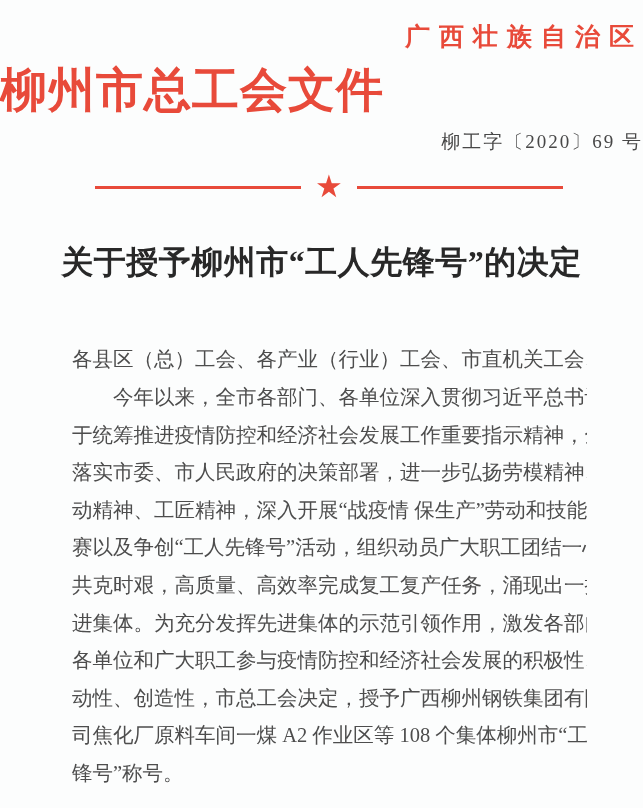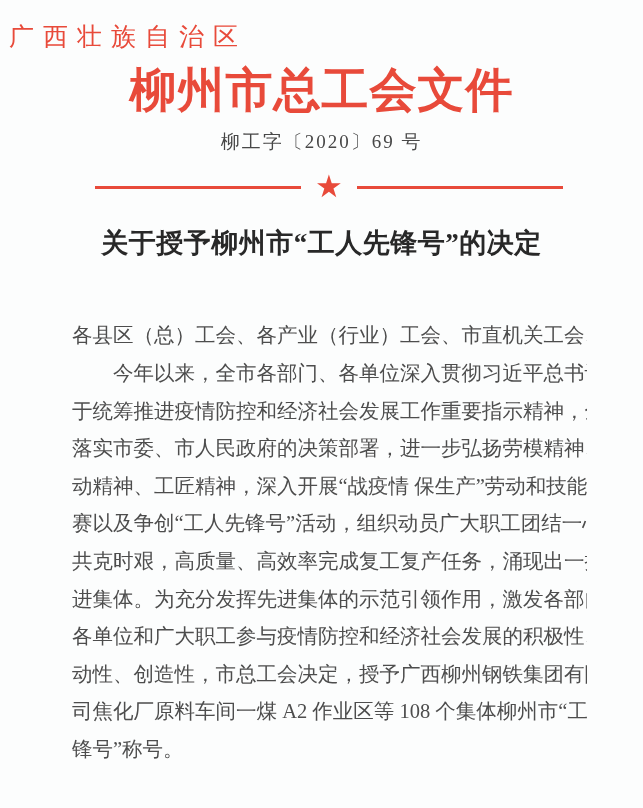--- a/index.html
+++ b/index.html
@@ -8,39 +8,38 @@
     position: relative;
     width: 643px;
     height: 808px;
     margin: 0 auto;
     background: #fcfdfd;
     overflow: hidden;
     font-family: "Liberation Serif", "DejaVu Serif", serif;
   }
   .region-line {
     margin: 20px 0 0 0;
-    text-align: left;
+    text-align: right;
     color: #e84a3a;
     font-size: 25px;
     letter-spacing: 9px;
     padding-left: 9px; 
-    font-weight: 400;
+    font-weight: 700;
   }
   .org-title {
     margin-top: 13px;
-    text-align: center;
     color: #e84a3a;
     font-size: 47px;
     font-weight: 900;
     letter-spacing: 1px;
     line-height: 1.05;
   }
   .doc-number {
     margin-top: 14px;
-    text-align: center;
+    text-align: right;
     color: #474747;
     font-size: 19px;
     letter-spacing: 2px;
   }
   .divider {
     margin-top: 17px;
     margin-left: 95px;
     width: 468px;
     display: flex;
     align-items: center;
@@ -51,24 +50,24 @@
     background: #e84a3a;
   }
   .divider .star {
     color: #e84a3a;
     font-size: 31px;
     line-height: 1;
     margin: 0 14px;
     transform: translateY(-1px);
   }
   .doc-title {
-    margin-top: 22px;
+    margin-top: 38px;
     text-align: center;
     color: #282828;
-    font-size: 27px;
+    font-size: 32px;
     font-weight: bold;
     letter-spacing: 0.5px;
   }
   .body-text {
     margin: 56px 56px 0 72px;
     color: #4d4d4d;
     font-size: 20.5px;
     line-height: 37.6px;
   }
   .line {

